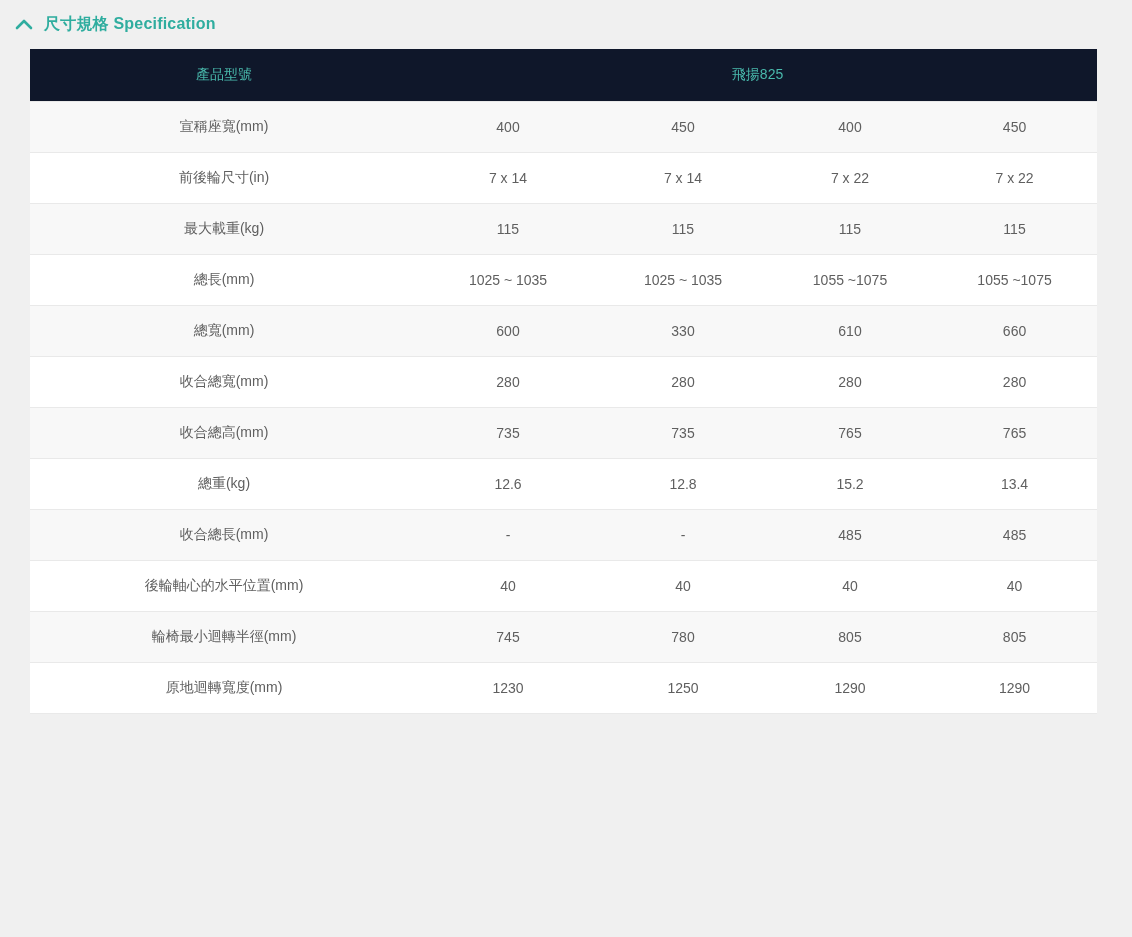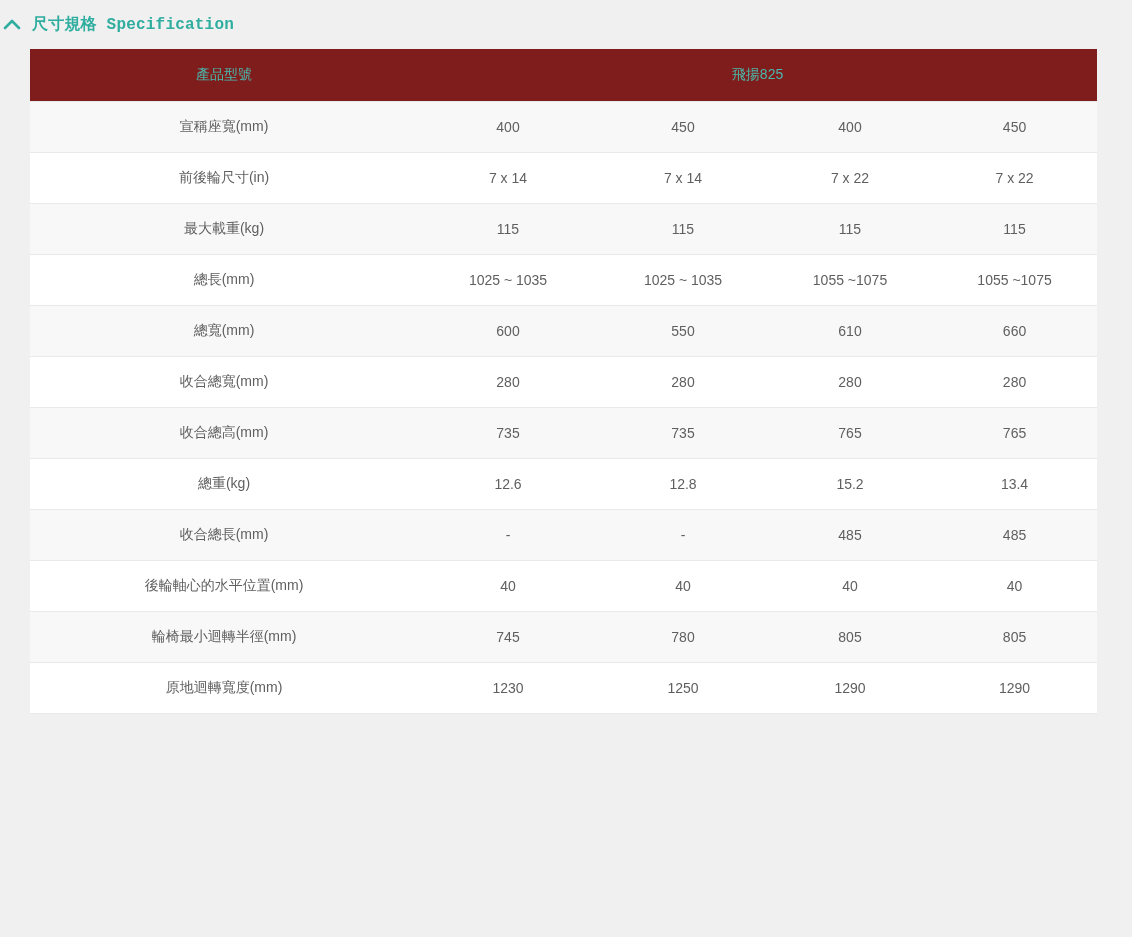--- a/index.html
+++ b/index.html
@@ -5,23 +5,22 @@
   * { margin: 0; padding: 0; box-sizing: border-box; }
   html, body {
     width: 1132px; height: 937px;
     overflow: hidden;
     background: #f0f0f0;
     font-family: "Liberation Sans", "DejaVu Sans", sans-serif;
   }
   .section-header {
     display: flex;
     align-items: flex-end;
-    padding: 14px 0 0 2px;
+    padding: 14px 0 0 14px;
     cursor: pointer;
-    font-family: Liberation Mono, monospace;
   }
   .chevron {
     width: 20px; height: 20px;
     display: inline-block;
     margin-right: 10px;
   }
   .section-title {
     font-size: 16px;
     font-weight: bold;
     color: #2fad9f;
@@ -41,21 +40,21 @@
     font-size: 14px;
     color: #5f5f5f;
     height: 51px;
     border-bottom: 1px solid #e9e9e9;
     overflow: hidden;
     white-space: nowrap;
   }
   tr.header-row td {
     height: 52px;
     color: #49b9ac;
-    background: #7f1d1d;
+    background: #0f172a;
   }
   tr.data-row:nth-child(odd) td { background: #ffffff; }
   tr.data-row:nth-child(even) td { background: #f8f8f8; }
 </style>
 </head>
 <body>
 
 <div class="section-header">
   <span class="chevron">
     <svg width="20" height="20" viewBox="0 0 20 20">
@@ -103,21 +102,21 @@
         <tr class="data-row">
           <td>總長(mm)</td>
           <td>1025 ~ 1035</td>
           <td>1025 ~ 1035</td>
           <td>1055 ~1075</td>
           <td>1055 ~1075</td>
         </tr>
         <tr class="data-row">
           <td>總寬(mm)</td>
           <td>600</td>
-          <td>550</td>
+          <td>330</td>
           <td>610</td>
           <td>660</td>
         </tr>
         <tr class="data-row">
           <td>收合總寬(mm)</td>
           <td>280</td>
           <td>280</td>
           <td>280</td>
           <td>280</td>
         </tr>

